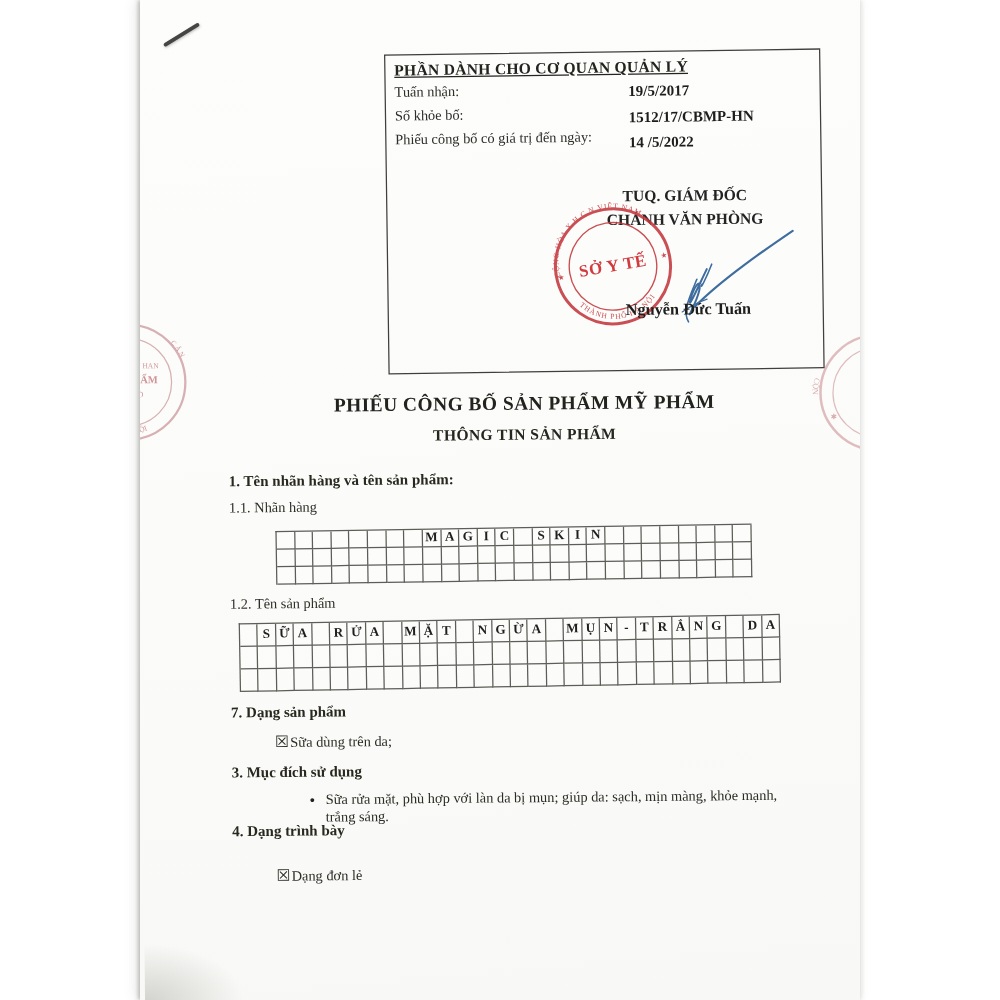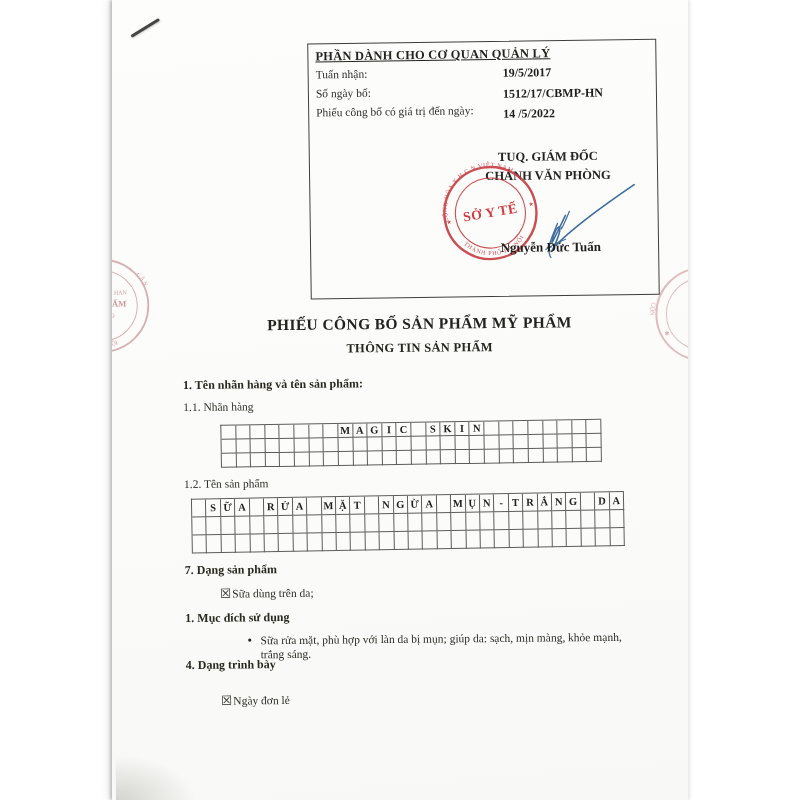--- a/index.html
+++ b/index.html
@@ -81,21 +81,21 @@
         <circle cx="55" cy="55" r="46" fill="none" stroke="#c98b90" stroke-width="2"></circle>
         <circle cx="55" cy="55" r="36" fill="none" stroke="#c98b90" stroke-width="1"></circle>
         <text font-size="6.5" fill="#bb6a70"><textPath href="#rsl" startOffset="38%">CỘN</textPath></text>
         <text x="17" y="76" font-size="6" fill="#bb6a70">✱</text>
       </svg>
 
       <div class="admin-box">
         <div class="box-title">PHẦN DÀNH CHO CƠ QUAN QUẢN LÝ</div>
         <div class="box-label" style="top:24px">Tuấn nhận:</div>
         <div class="box-value" style="top:24px">19/5/2017</div>
-        <div class="box-label" style="top:43px">Số ngày bố:</div>
+        <div class="box-label" style="top:43px">Số khỏe bố:</div>
         <div class="box-value" style="top:45px">1512/17/CBMP-HN</div>
         <div class="box-label" style="top:62px">Phiếu công bố có giá trị đến ngày:</div>
         <div class="box-value" style="top:65px">14 /5/2022</div>
       </div>
 
       <div class="signer">
         <div>TUQ. GIÁM ĐỐC</div>
         <div>CHÁNH VĂN PHÒNG</div>
       </div>
 
@@ -309,25 +309,25 @@
           <div class="cell"></div>
           <div class="cell"></div>
           <div class="cell"></div>
         </div>
 
       <div class="sec-head" style="top:561px">7. Dạng sản phẩm</div>
       <div class="cb-line" style="top:584px">
         <span class="cb-glyph">☒</span><span>Sữa dùng trên da;</span>
       </div>
 
-      <div class="sec-head" style="top:609px">1. Mục đích sử dụng</div>
+      <div class="sec-head" style="top:609px">3. Mục đích sử dụng</div>
       <div class="bullet-dot">•</div>
       <div class="bullet-text">Sữa rửa mặt, phù hợp với làn da bị mụn; giúp da: sạch, mịn màng, khỏe mạnh, trắng sáng.</div>
 
       <div class="sec-head" style="top:656px">4. Dạng trình bày</div>
       <div class="cb-line" style="top:691px">
-        <span class="cb-glyph">☒</span><span>Ngày đơn lẻ</span>
+        <span class="cb-glyph">☒</span><span>Dạng đơn lẻ</span>
       </div>
 
       <div class="corner-smudge"></div>
     </div>
   </div>
 </div>
 
 </body></html>

